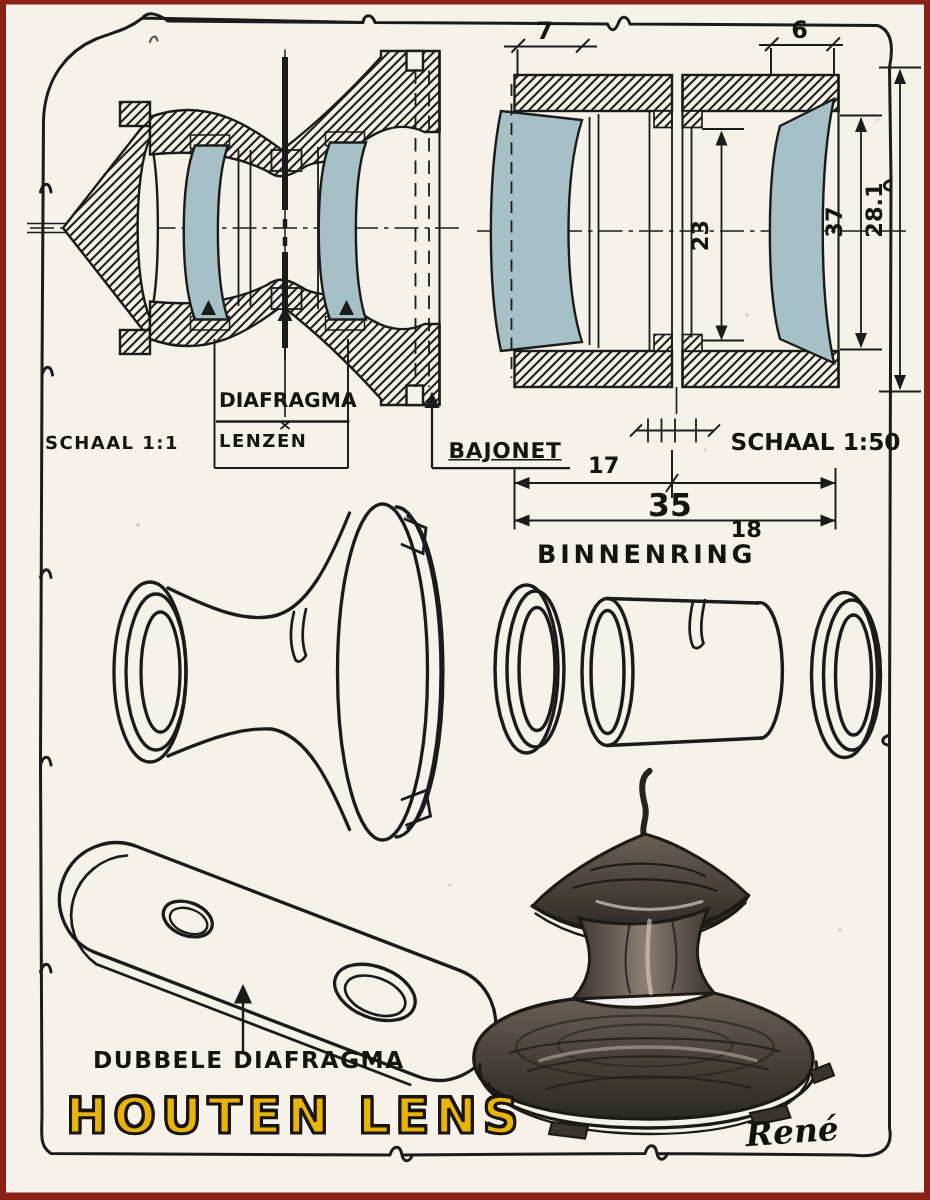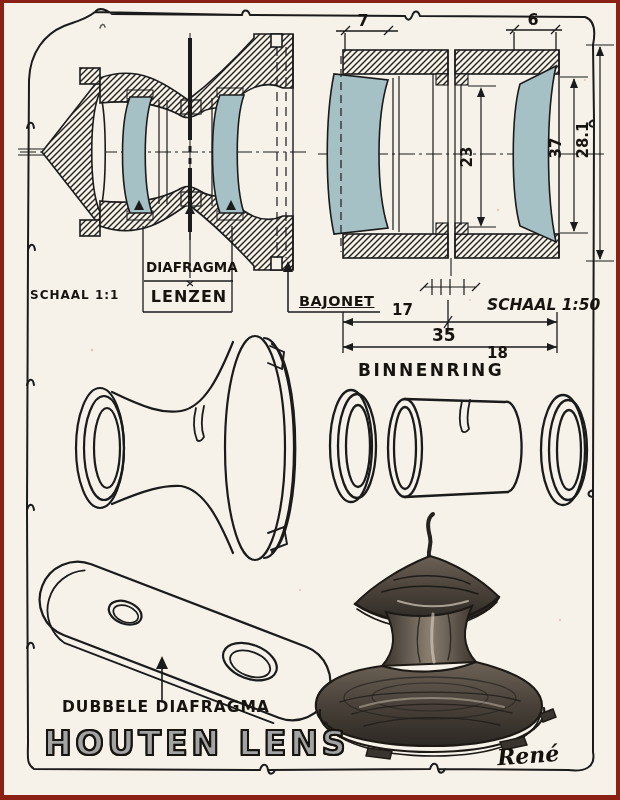--- a/index.html
+++ b/index.html
@@ -5,21 +5,21 @@
   html,body{margin:0;padding:0;background:#6d6d6d;}
   .stage{position:relative;width:620px;height:800px;background:#8b2015;overflow:hidden;
          font-family:"DejaVu Sans",sans-serif;}
   .paper{position:absolute;left:4px;top:3px;right:4px;bottom:5px;background:#f6f2e9;}
   svg{position:absolute;left:0;top:0;}
   .lbl{position:absolute;color:#17140f;font-weight:bold;white-space:nowrap;
        font-family:"DejaVu Sans",sans-serif;}
   .vlabel{position:absolute;color:#17140f;font-weight:bold;text-align:center;
           transform:rotate(-90deg);white-space:nowrap;}
   .title{position:absolute;left:44px;top:724px;font-size:33px;font-weight:800;
-         letter-spacing:4px;color:#a3a3a3;-webkit-text-stroke:2px #17140f;
+         letter-spacing:4px;color:#eab308;-webkit-text-stroke:2px #17140f;
          text-shadow:1px 1px 0 #17140f,-1px 1px 0 #17140f,1px -1px 0 #17140f,-1px -1px 0 #17140f;}
   .sig{position:absolute;left:497px;top:742px;font-size:22px;font-weight:bold;font-style:italic;
        font-family:"DejaVu Serif",serif;color:#14110d;transform:rotate(-4deg);}
 </style>
 </head>
 <body>
 
 <div class="stage">
   <div class="paper"></div>
 
@@ -223,30 +223,30 @@
       <path d="M326,722 C332,740 374,756 434,756 C494,756 534,740 540,716" fill="none" stroke="#1d1915" stroke-width="1.6"></path>
       <polygon points="368,748 392,751 390,759 366,756" fill="#3a342e" stroke="#1d1915" stroke-width="1.4"></polygon>
       <polygon points="500,742 524,737 527,745 503,750" fill="#3a342e" stroke="#1d1915" stroke-width="1.4"></polygon>
       <polygon points="540,714 553,709 556,717 543,722" fill="#3a342e" stroke="#1d1915" stroke-width="1.4"></polygon>
     </g>
   </svg>
 
   <div class="lbl" style="left:30px;top:288px;font-size:12px;letter-spacing:1px;">SCHAAL 1:1</div>
 
   <div class="lbl" style="left:146px;top:259px;width:88px;text-align:left;font-size:13.5px;">DIAFRAGMA</div>
-  <div class="lbl" style="left:146px;top:287px;width:86px;text-align:center;font-size:16px;letter-spacing:1px;">LENZEN</div>
+  <div class="lbl" style="left:146px;top:287px;width:86px;text-align:left;font-size:12px;letter-spacing:1px;">LENZEN</div>
   <div class="lbl" style="left:299px;top:293px;font-size:14.5px;letter-spacing:0.5px;text-decoration:underline;">BAJONET</div>
-  <div class="lbl" style="left:487px;top:296px;font-size:15.5px;font-style:italic;">SCHAAL 1:50</div>
+  <div class="lbl" style="left:487px;top:286px;font-size:15.5px;">SCHAAL 1:50</div>
   <div class="lbl" style="left:62px;top:698px;font-size:15.5px;letter-spacing:1px;">DUBBELE DIAFRAGMA</div>
   <div class="lbl" style="left:358px;top:360px;font-size:17px;letter-spacing:2.5px;">BINNENRING</div>
 
   <div class="lbl" style="left:352px;top:11px;width:22px;text-align:center;font-size:16px;">7</div>
   <div class="lbl" style="left:522px;top:10px;width:22px;text-align:center;font-size:16px;">6</div>
   <div class="vlabel" style="left:452px;top:148px;width:30px;font-size:15px;">23</div>
   <div class="vlabel" style="left:541px;top:139px;width:30px;font-size:15px;">37</div>
   <div class="vlabel" style="left:560px;top:131px;width:46px;font-size:15px;">28.1</div>
   <div class="lbl" style="left:392px;top:301px;font-size:15px;">17</div>
   <div class="lbl" style="left:487px;top:300px;font-size:15px;margin-top:44px;">18</div>
-  <div class="lbl" style="left:432px;top:325px;font-size:17px;">35</div>
+  <div class="lbl" style="left:432px;top:325px;font-size:21px;">35</div>
 
   <div class="title">HOUTEN LENS</div>
   <div class="sig">René</div>
 </div>
 
 </body></html>

